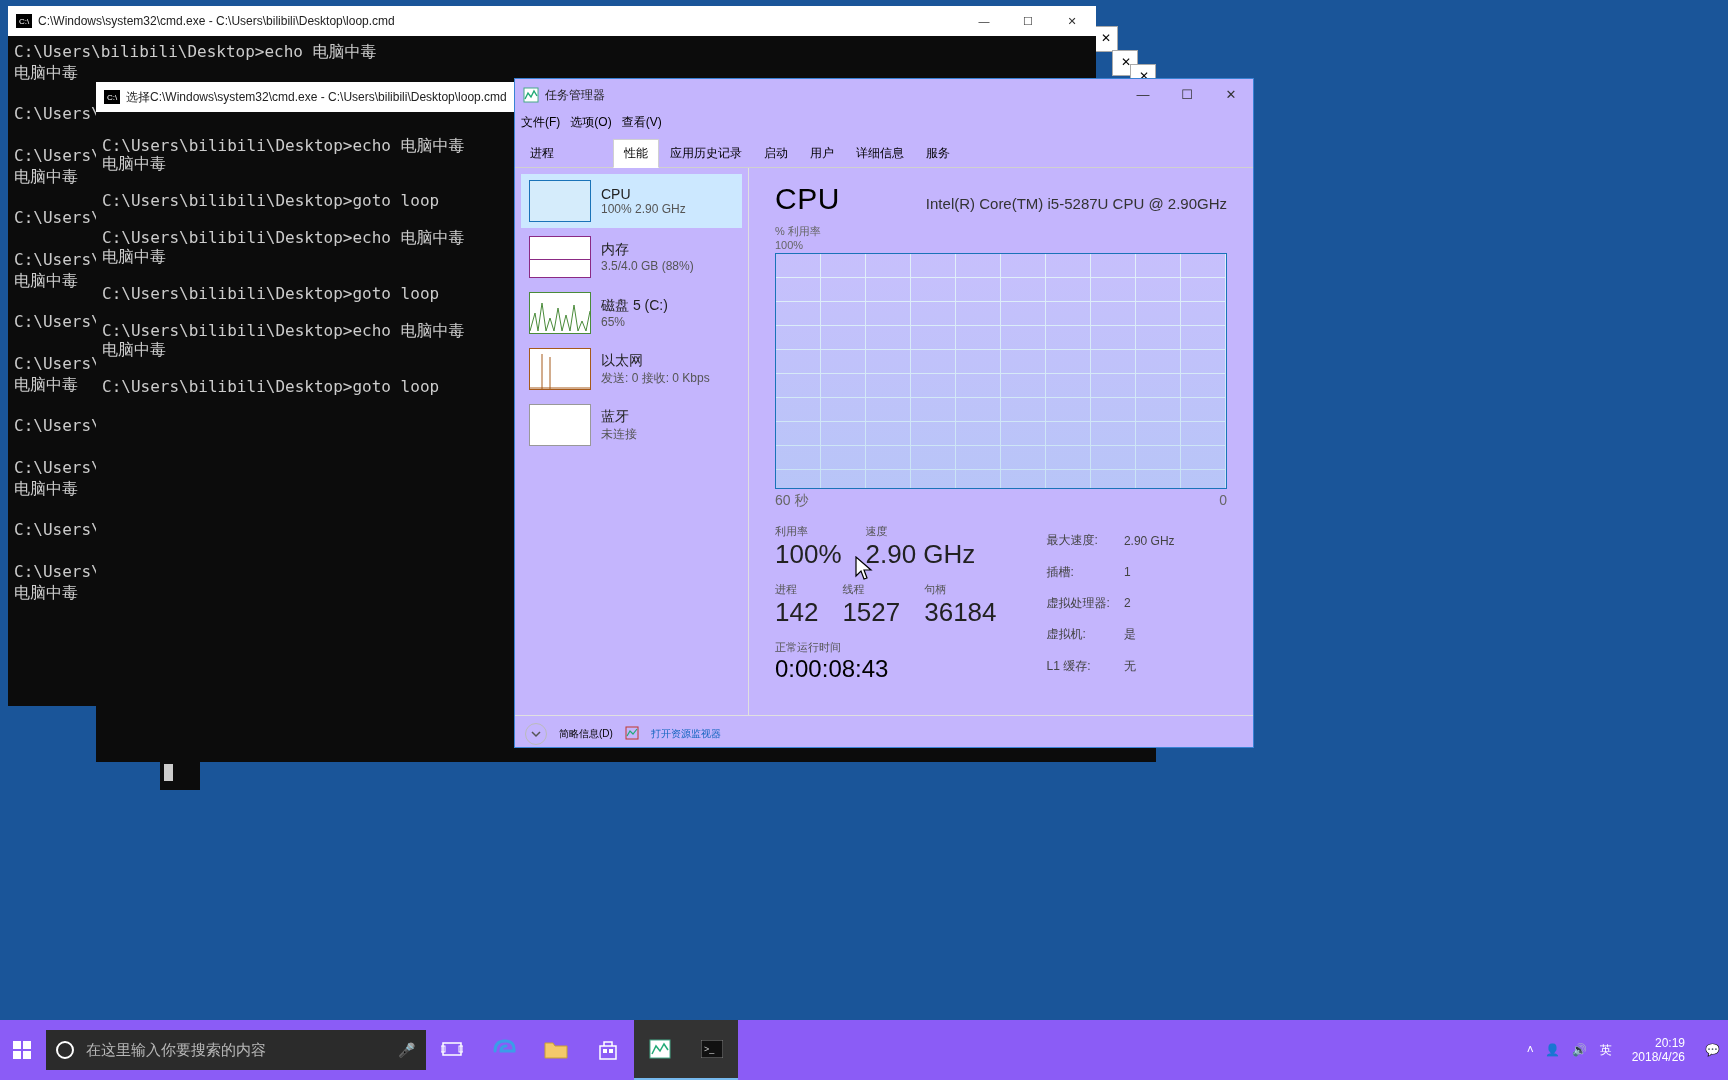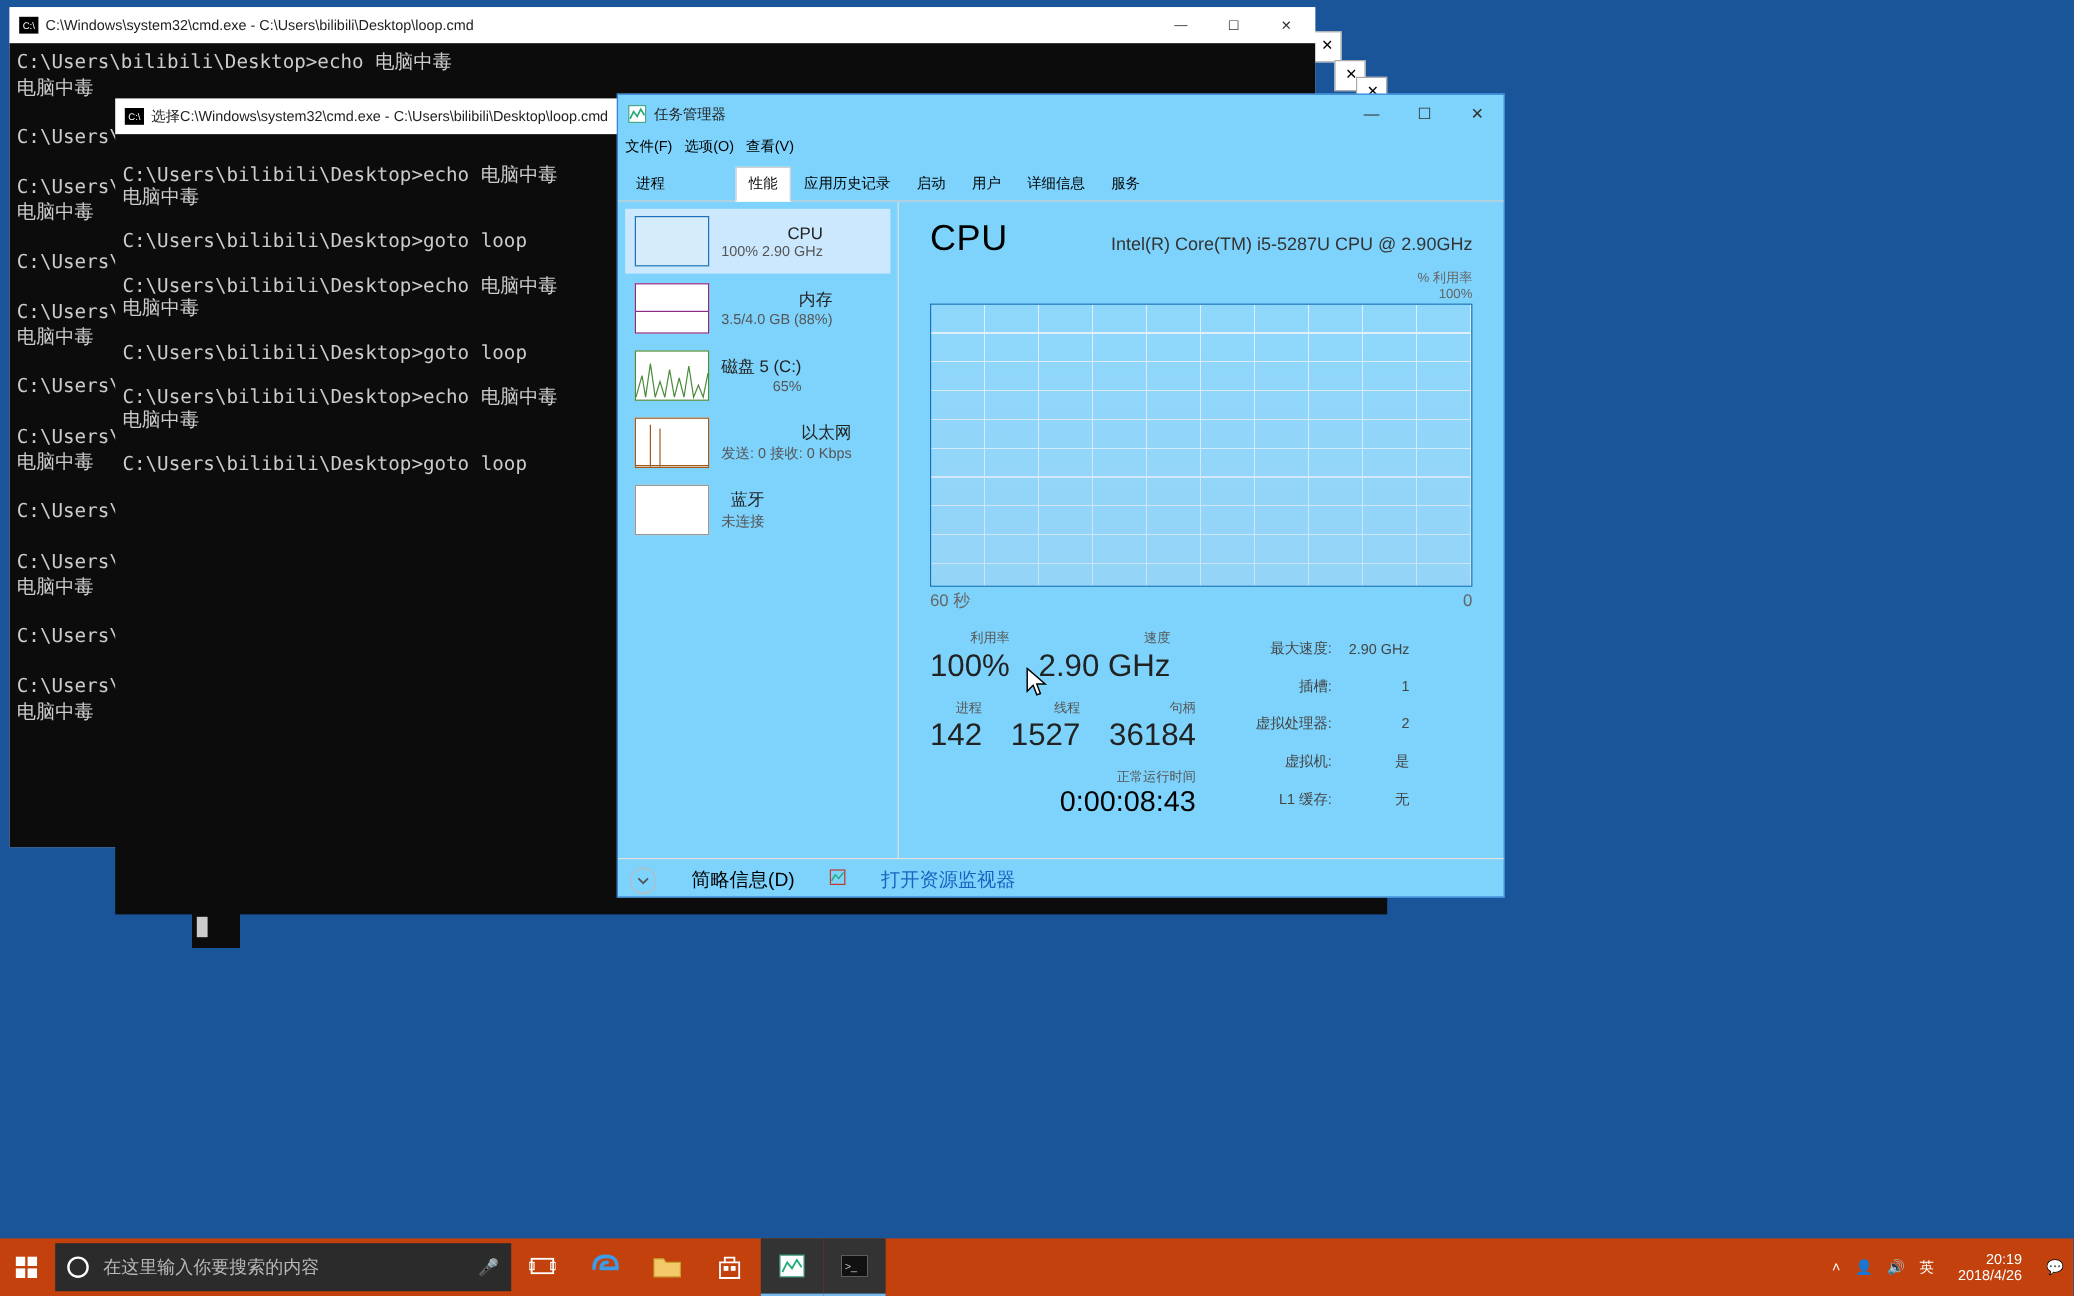--- a/index.html
+++ b/index.html
@@ -23,21 +23,21 @@
 .cmd-window-2 { position: absolute; left: 96px; top: 82px; width: 1060px; height: 680px; }
 .cmd-window-2 .title-bar { height: 30px; background: #fff; display: flex; align-items: center; padding: 0 8px; font-size: 12px; color: #222; }
 .cmd-window-2 .title-bar .icon-cmd { width: 16px; height: 14px; background: #000; margin-right: 6px; font-size: 8px; color: #fff; display: flex; align-items: center; justify-content: center; }
 .cmd-window-2 .body { position: absolute; top: 30px; left: 0; right: 0; bottom: 0; background: #0c0c0c; color: #ccc; font-family: Consolas, monospace; font-size: 16px; padding: 6px; line-height: 1.16; white-space: pre; overflow: hidden; }
 .cursor { display: inline-block; width: 9px; height: 17px; background: #ccc; vertical-align: bottom; }
 
 
 .edge-win { position: absolute; background: #fff; border: 1px solid #aaa; }
 
 
-.taskmgr { position: absolute; left: 514px; top: 78px; width: 740px; height: 670px; background: #7dd3fc; border: 1px solid #3982d4; text-align: right; }
+.taskmgr { position: absolute; left: 514px; top: 78px; width: 740px; height: 670px; background: #c4b5fd; border: 1px solid #3982d4; }
 .taskmgr .title-bar { height: 32px; display: flex; align-items: center; padding: 0 8px; font-size: 12px; color: #222; position: relative; }
 .taskmgr .title-bar .icon-tm { width: 16px; height: 16px; margin-right: 6px; }
 .taskmgr .title-bar .controls { position: absolute; right: 0; top: 0; display: flex; }
 .taskmgr .title-bar .controls span { width: 44px; height: 30px; display: flex; align-items: center; justify-content: center; font-size: 13px; color: #333; }
 .taskmgr .menu-bar { height: 24px; display: flex; align-items: center; padding: 0 6px; font-size: 12px; gap: 10px; border-bottom: 1px solid transparent; }
 .taskmgr .tabs { display: flex; padding: 4px 4px 0 4px; font-size: 12px; border-bottom: 1px solid #d0d0d0; }
 .taskmgr .tab { padding: 5px 10px; border: 1px solid transparent; margin-bottom: -1px; }
 .taskmgr .tab.active { background: #fff; border: 1px solid #d0d0d0; border-bottom: 1px solid #fff; margin-left: 48px; }
 
 .taskmgr .content { display: flex; height: calc(100% - 32px - 24px - 29px - 36px); }
@@ -71,27 +71,27 @@
 .stat .lbl { font-size: 11px; color: #555; }
 .stat .big { font-size: 26px; color: #222; }
 .stat .med { font-size: 26px; color: #222; }
 .info-table { font-size: 12px; color: #444; margin-left: 30px; }
 .info-table tr td { padding: 2px 12px 2px 0; }
 
 .uptime { margin-top: 6px; }
 .uptime .lbl { font-size: 11px; color: #555; }
 .uptime .val { font-size: 24px; }
 
-.footer { height: 36px; border-top: 1px solid #e0e0e0; display: flex; align-items: center; padding: 0 10px; font-size: 16px; gap: 29px; }
+.footer { height: 36px; border-top: 1px solid #e0e0e0; display: flex; align-items: center; padding: 0 10px; font-size: 10px; gap: 12px; }
 .footer .collapse { width: 22px; height: 22px; border: 1px solid #bbb; border-radius: 50%; display: flex; align-items: center; justify-content: center; }
 .footer .link { color: #1565c0; }
 .footer .link-icon { width: 14px; height: 14px; display: inline-block; }
 
 
-.taskbar { position: absolute; left: 0; right: 0; bottom: 0; height: 48px; background: #c2410c; display: flex; align-items: center; color: #fff; }
+.taskbar { position: absolute; left: 0; right: 0; bottom: 0; height: 60px; background: #8b5cf6; display: flex; align-items: center; color: #fff; }
 .tb-left { display: flex; align-items: center; height: 100%; }
 .start { width: 44px; height: 100%; display: flex; align-items: center; justify-content: center; }
 .search-box { display: flex; align-items: center; height: 40px; width: 380px; background: #2b2b2b; margin-left: 2px; padding: 0 10px; gap: 12px; }
 .search-box .o { width: 18px; height: 18px; border: 2px solid #fff; border-radius: 50%; }
 .search-box .ph { font-size: 15px; color: #b8b8b8; flex: 1; }
 .search-box .mic { font-size: 14px; color: #999; }
 .tb-icon { width: 52px; height: 100%; display: flex; align-items: center; justify-content: center; }
 .tb-icon.active { border-bottom: 2px solid #76b9ed; background: #333; }
 .tray { margin-left: auto; display: flex; align-items: center; height: 100%; padding-right: 8px; font-size: 12px; gap: 12px; }
 .tray .clock { text-align: right; line-height: 1.2; padding: 0 8px; }

